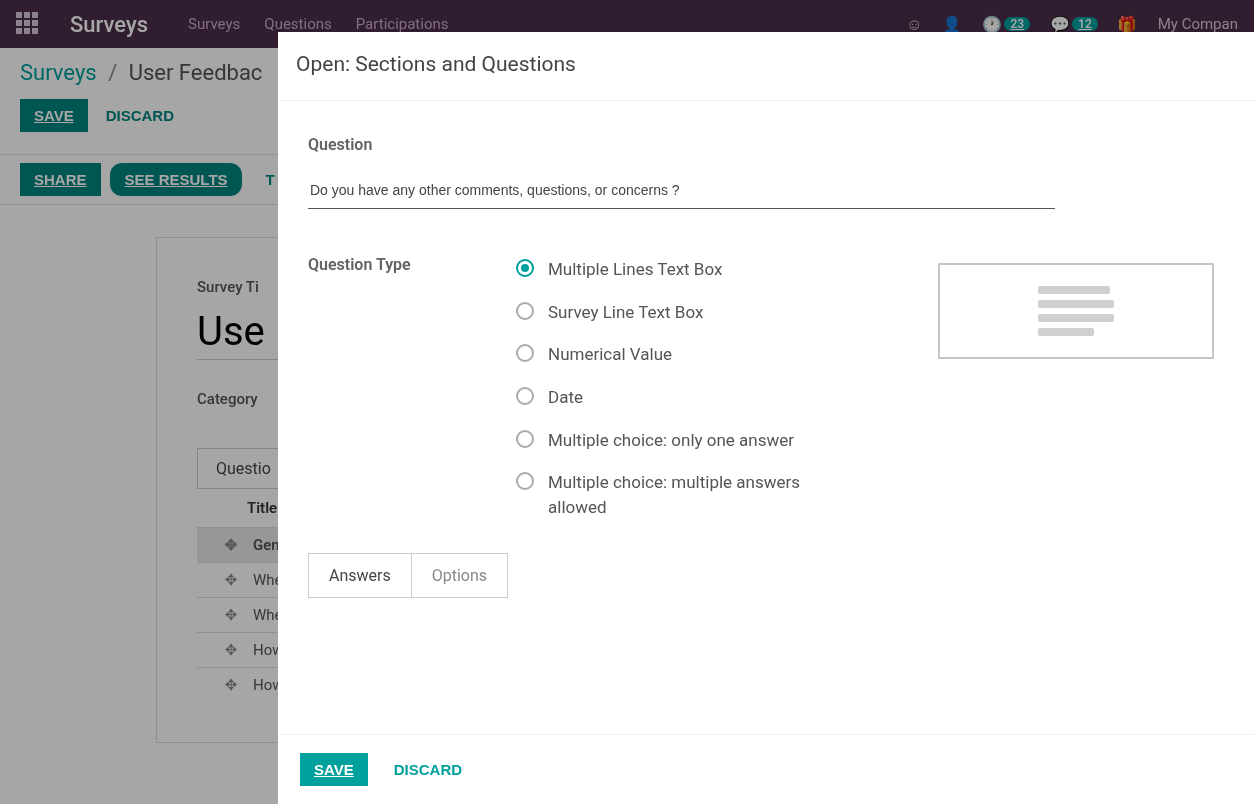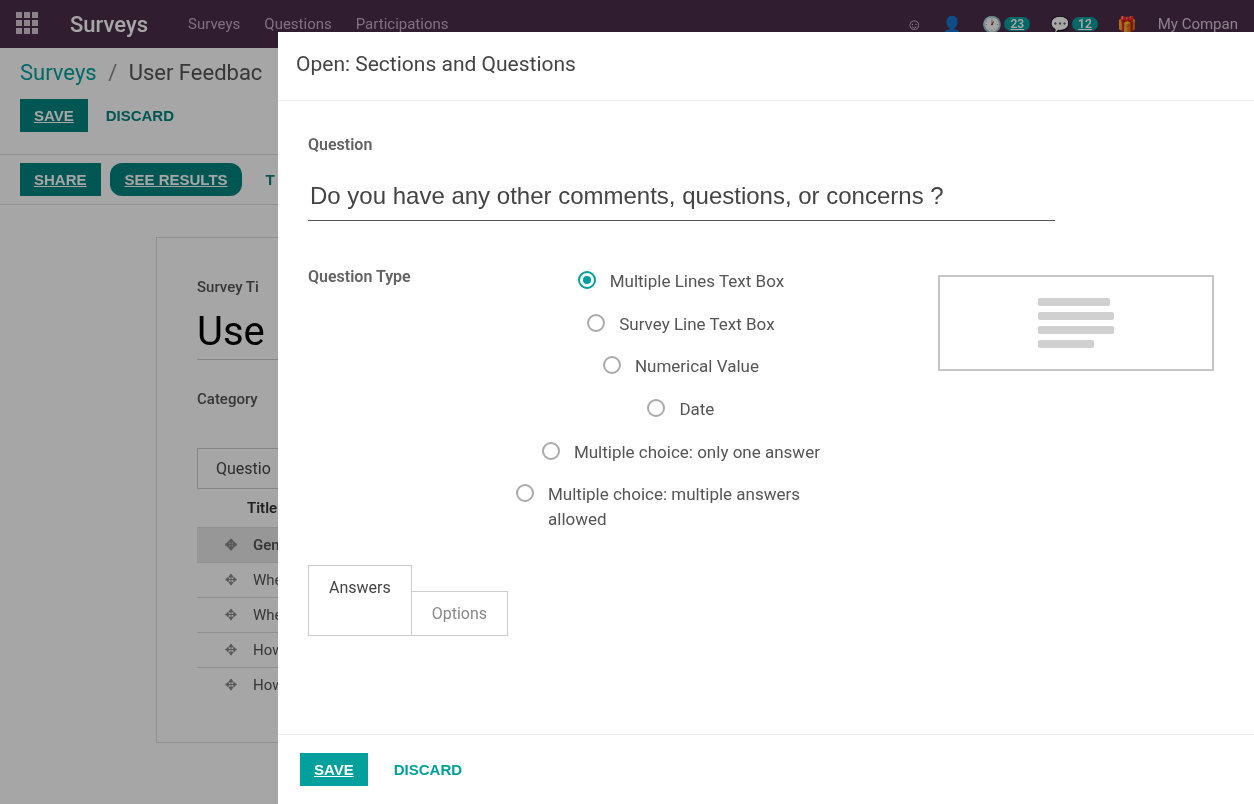--- a/index.html
+++ b/index.html
@@ -45,36 +45,36 @@
   
   
   .scrim { position:absolute; inset:0; background:rgba(0,0,0,0.35); }
   
   
   .modal { position:absolute; top:32px; left:278px; right:0; bottom:0; background:#fff; display:flex; flex-direction:column;}
   .modal-head { padding:20px 18px 24px; border-bottom:1px solid #eee;}
   .modal-title { font-size:21px; color:#444;}
   .modal-body { padding:34px 40px 20px 30px; flex:1; overflow:auto;}
   .mlabel { font-size:16px; font-weight:600; color:#636363; margin-bottom:22px;}
-  .qinput { width:747px; font-size:24px; padding:6px 2px 10px; border:none; border-bottom:1px solid #555; outline:none; color:#444;}
+  .qinput { width:747px; font-size:14px; padding:6px 2px 10px; border:none; border-bottom:1px solid #555; outline:none; color:#444;}
   .qtype-block { display:flex; margin-top:46px; gap:92px;}
-  .radios { display:flex; flex-direction:column; gap:18px; margin-top:2px;align-items:center; }
+  .radios { display:flex; flex-direction:column; gap:18px; margin-top:2px; }
   .radio-row { display:flex; align-items:flex-start; gap:14px; font-size:17px; color:#555; cursor:pointer;}
   .radio { width:18px; height:18px; border:2px solid #aaa; border-radius:50%; flex-shrink:0; margin-top:2px; position:relative; background:#fff;}
   .radio.checked { border-color:#00a09d; }
   .radio.checked::after { content:""; position:absolute; inset:3px; background:#00a09d; border-radius:50%; }
   .radio-label { max-width:300px; line-height:1.45;}
   .preview-box { margin-left:auto; width:278px; height:96px; border:2px solid #c6c6c6; display:flex; align-items:center; justify-content:center; margin-top:8px;}
   .preview-lines { display:flex; flex-direction:column; gap:6px; align-items:flex-start;}
   .pline { height:8px; border-radius:2px; background:#d0d0d0;}
   .pline.w1{width:72px;} .pline.w2{width:76px;} .pline.w3{width:76px;} .pline.w4{width:56px;}
   
   .modal-tabs { margin-top:34px; display:flex;}
   .modal-tab { border:1px solid #ccc; padding:12px 20px; font-size:16px; color:#444; background:#fff; cursor:pointer;}
-  .modal-tab.inactive { color:#888; border-left:none;margin-top:26px;}
+  .modal-tab.inactive { color:#888; border-left:none;}
 
   .modal-foot { border-top:1px solid #eee; padding:18px 22px; display:flex; gap:12px; align-items:center;}
 </style>
 </head>
 <body>
 
 <div class="topbar">
   <div class="apps-icon">
     <span></span>
       <span></span>

